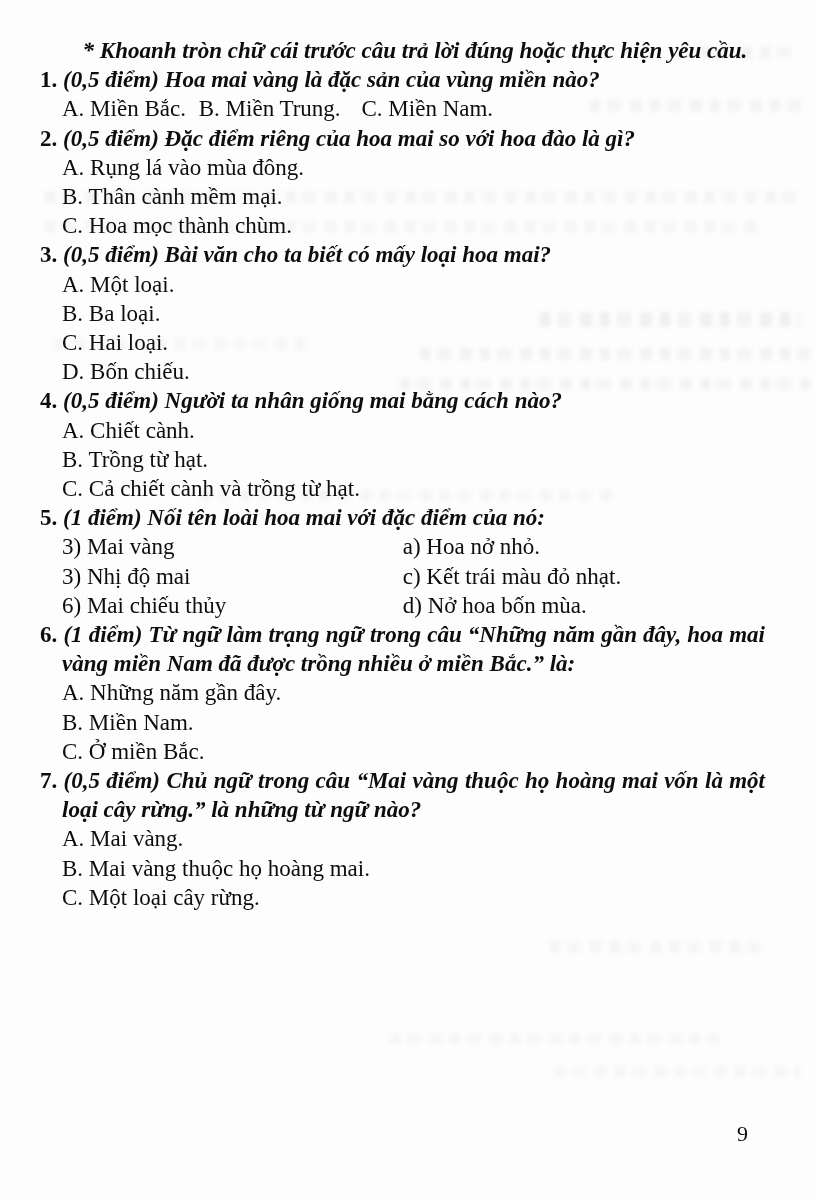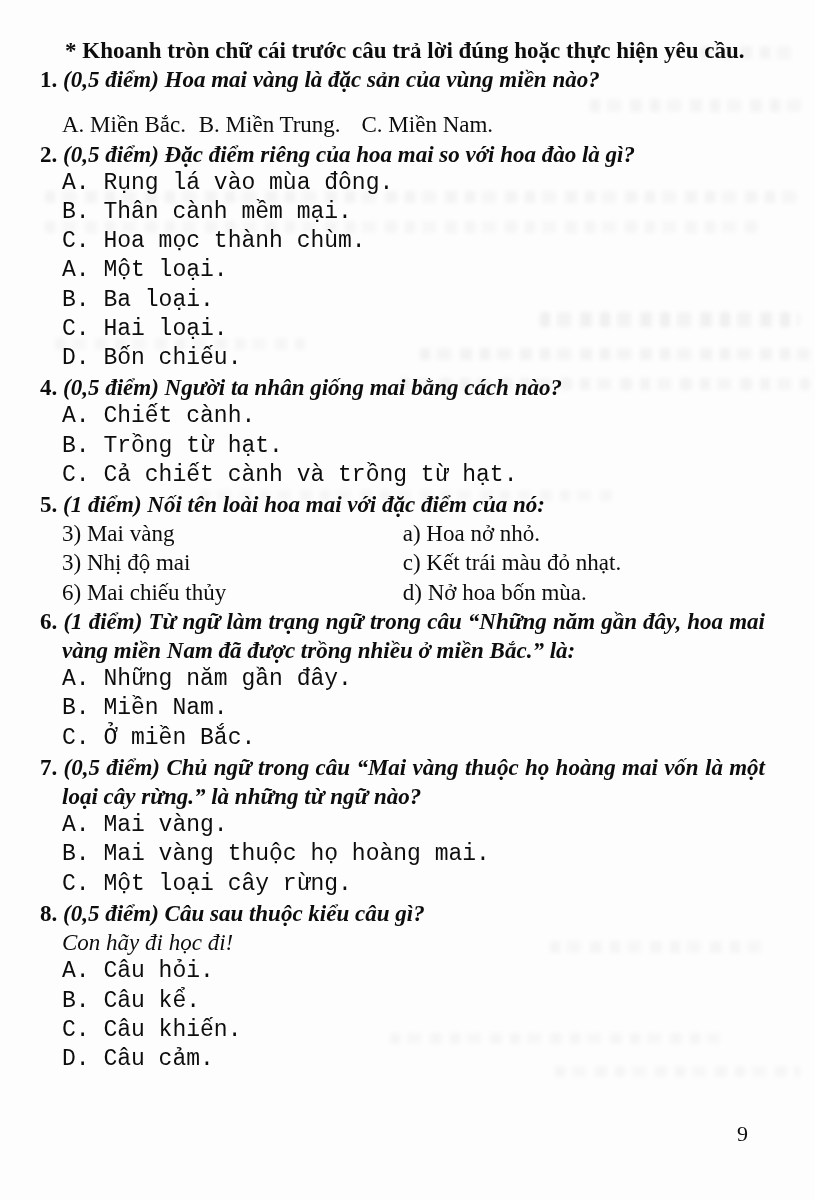--- a/index.html
+++ b/index.html
@@ -41,33 +41,35 @@
   .content {
     position: absolute;
     top: 36px; left: 40px; width: 725px;
     font-size: 23px;
     line-height: 29.2px;
   }
   .content p { margin: 0; }
 
   .instruction {
     font-weight: bold;
+    font-style: italic;
     text-indent: 25px;
+    text-align: center;
   }
   .q-head {
     padding-left: 22px;
     text-indent: -22px;
     text-align: justify;
   }
   .q-num   { font-weight: bold; font-style: normal; }
   .q-points{ font-style: italic; font-weight: bold; }
   .q-text  { font-weight: bold; font-style: italic; }
-  .opt     { padding-left: 22px; font-family: Liberation Mono, monospace; }
+  .opt     { padding-left: 22px; }
   .opt-row { padding-left: 22px; }
-  .ow1 { display: inline-block; width: 131px; margin-top: 16px; }
+  .ow1 { display: inline-block; width: 131px; }
   .ow2 { display: inline-block; width: 157px; }
   .match-row { padding-left: 22px; }
   .match-left { display: inline-block; width: 335px; }
   .sample { padding-left: 22px; font-style: italic; }
 
   .page-num {
     position: absolute;
     left: 737px; top: 1122px;
     font-size: 22px;
     line-height: 24px;
@@ -113,20 +115,25 @@
         <b class="q-num">2.</b>
         <i class="q-points">(0,5 điểm)</i>
         <b class="q-text">Đặc điểm riêng của hoa mai so với hoa đào là gì?</b>
       </p>
       <p class="opt">A. Rụng lá vào mùa đông.</p>
       <p class="opt">B. Thân cành mềm mại.</p>
       <p class="opt">C. Hoa mọc thành chùm.</p>
     </div>
 
     <div>
+      <p class="q-head">
+        <b class="q-num">3.</b>
+        <i class="q-points">(0,5 điểm)</i>
+        <b class="q-text">Bài văn cho ta biết có mấy loại hoa mai?</b>
+      </p>
       <p class="opt">A. Một loại.</p>
       <p class="opt">B. Ba loại.</p>
       <p class="opt">C. Hai loại.</p>
       <p class="opt">D. Bốn chiếu.</p>
     </div>
 
     <div>
       <p class="q-head">
         <b class="q-num">4.</b>
         <i class="q-points">(0,5 điểm)</i>
@@ -172,29 +179,17 @@
       <p class="q-head">
         <b class="q-num">7.</b>
         <i class="q-points">(0,5 điểm)</i>
         <b class="q-text">Chủ ngữ trong câu “Mai vàng thuộc họ hoàng mai vốn là một loại cây rừng.” là những từ ngữ nào?</b>
       </p>
       <p class="opt">A. Mai vàng.</p>
       <p class="opt">B. Mai vàng thuộc họ hoàng mai.</p>
       <p class="opt">C. Một loại cây rừng.</p>
     </div>
 
-    <div>
-      <p class="q-head">
-        <b class="q-num">8.</b>
-        <i class="q-points">(0,5 điểm)</i>
-        <b class="q-text">Câu sau thuộc kiểu câu gì?</b>
-      </p>
-      <p class="sample">Con hãy đi học đi!</p>
-      <p class="opt">A. Câu hỏi.</p>
-      <p class="opt">B. Câu kể.</p>
-      <p class="opt">C. Câu khiến.</p>
-      <p class="opt">D. Câu cảm.</p>
-    </div>
 
   </div>
 
   <div class="page-num">9</div>
 </div>
 
 </body></html>

